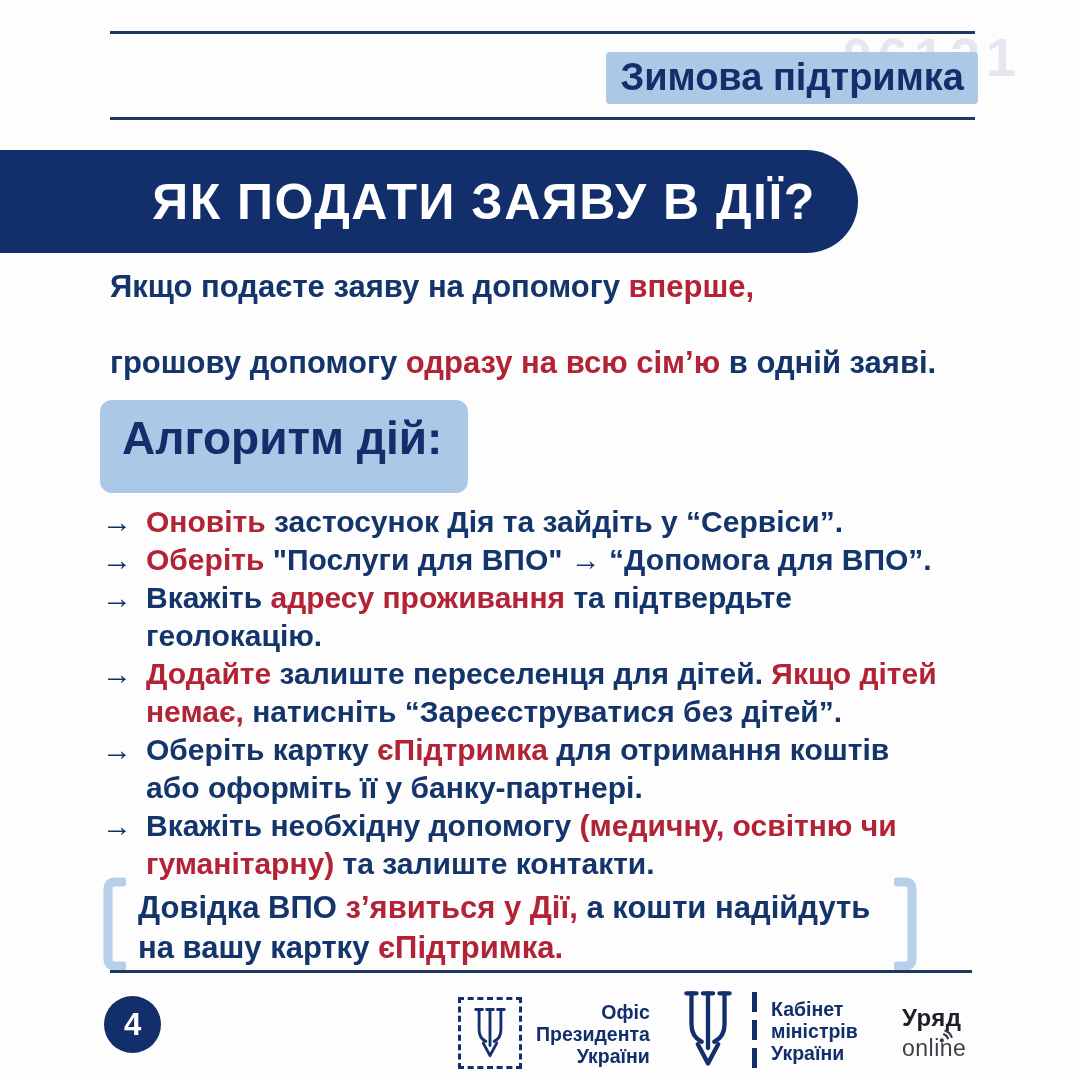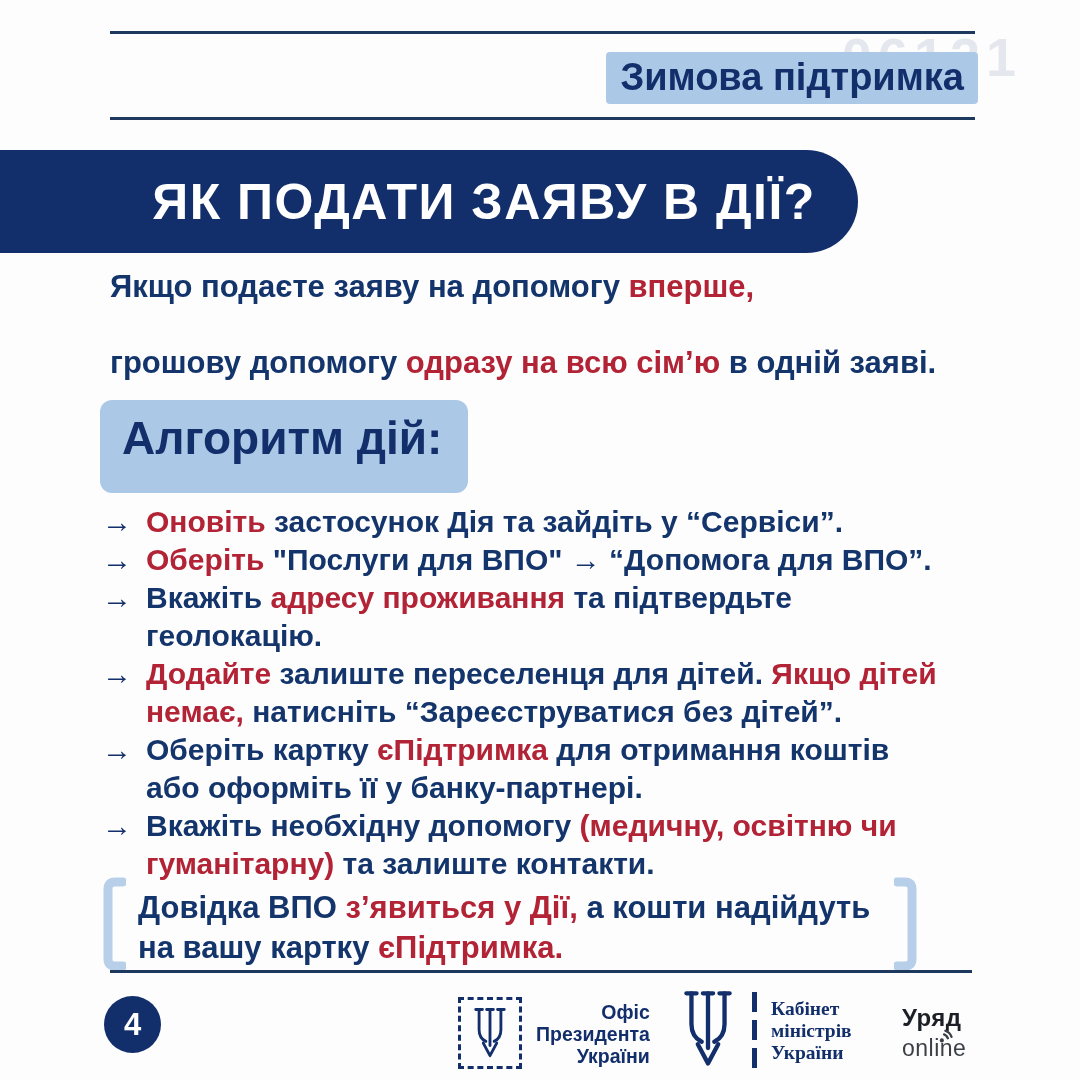--- a/index.html
+++ b/index.html
@@ -88,21 +88,21 @@
     width:64px;height:72px;border:3px dashed var(--navy);
     display:flex;align-items:center;justify-content:center;
   }
   .logo-text{margin-left:14px;font-size:19.5px;line-height:22px;font-weight:bold;color:var(--navy);padding-top:4px;}
 
   #logo-cabinet{position:absolute;left:680px;top:988px;display:flex;align-items:flex-start;}
   #logo-cabinet .divider{
     width:5px;height:76px;margin-left:16px;margin-top:4px;
     background:repeating-linear-gradient(to bottom,var(--navy) 0 20px,transparent 20px 28px);
   }
-  #logo-cabinet .logo-text{padding-top:10px;font-family:Liberation Serif, serif;}
+  #logo-cabinet .logo-text{padding-top:10px;}
 
   #logo-uryad{position:absolute;left:902px;top:1004px;}
   #logo-uryad .uryad-title{font-size:24px;font-weight:bold;color:var(--ink);letter-spacing:.5px;}
   #logo-uryad .uryad-sub{position:relative;font-size:23px;color:var(--gray);margin-top:3px;letter-spacing:.5px;}
   #logo-uryad .wifi{position:absolute;top:-10px;left:36px;}
   .wifi-arc{stroke:var(--gray);fill:none;stroke-width:1.8;stroke-linecap:round;}
   .wifi-dot{fill:var(--gray);}
 </style>
 </head>
 <body>

